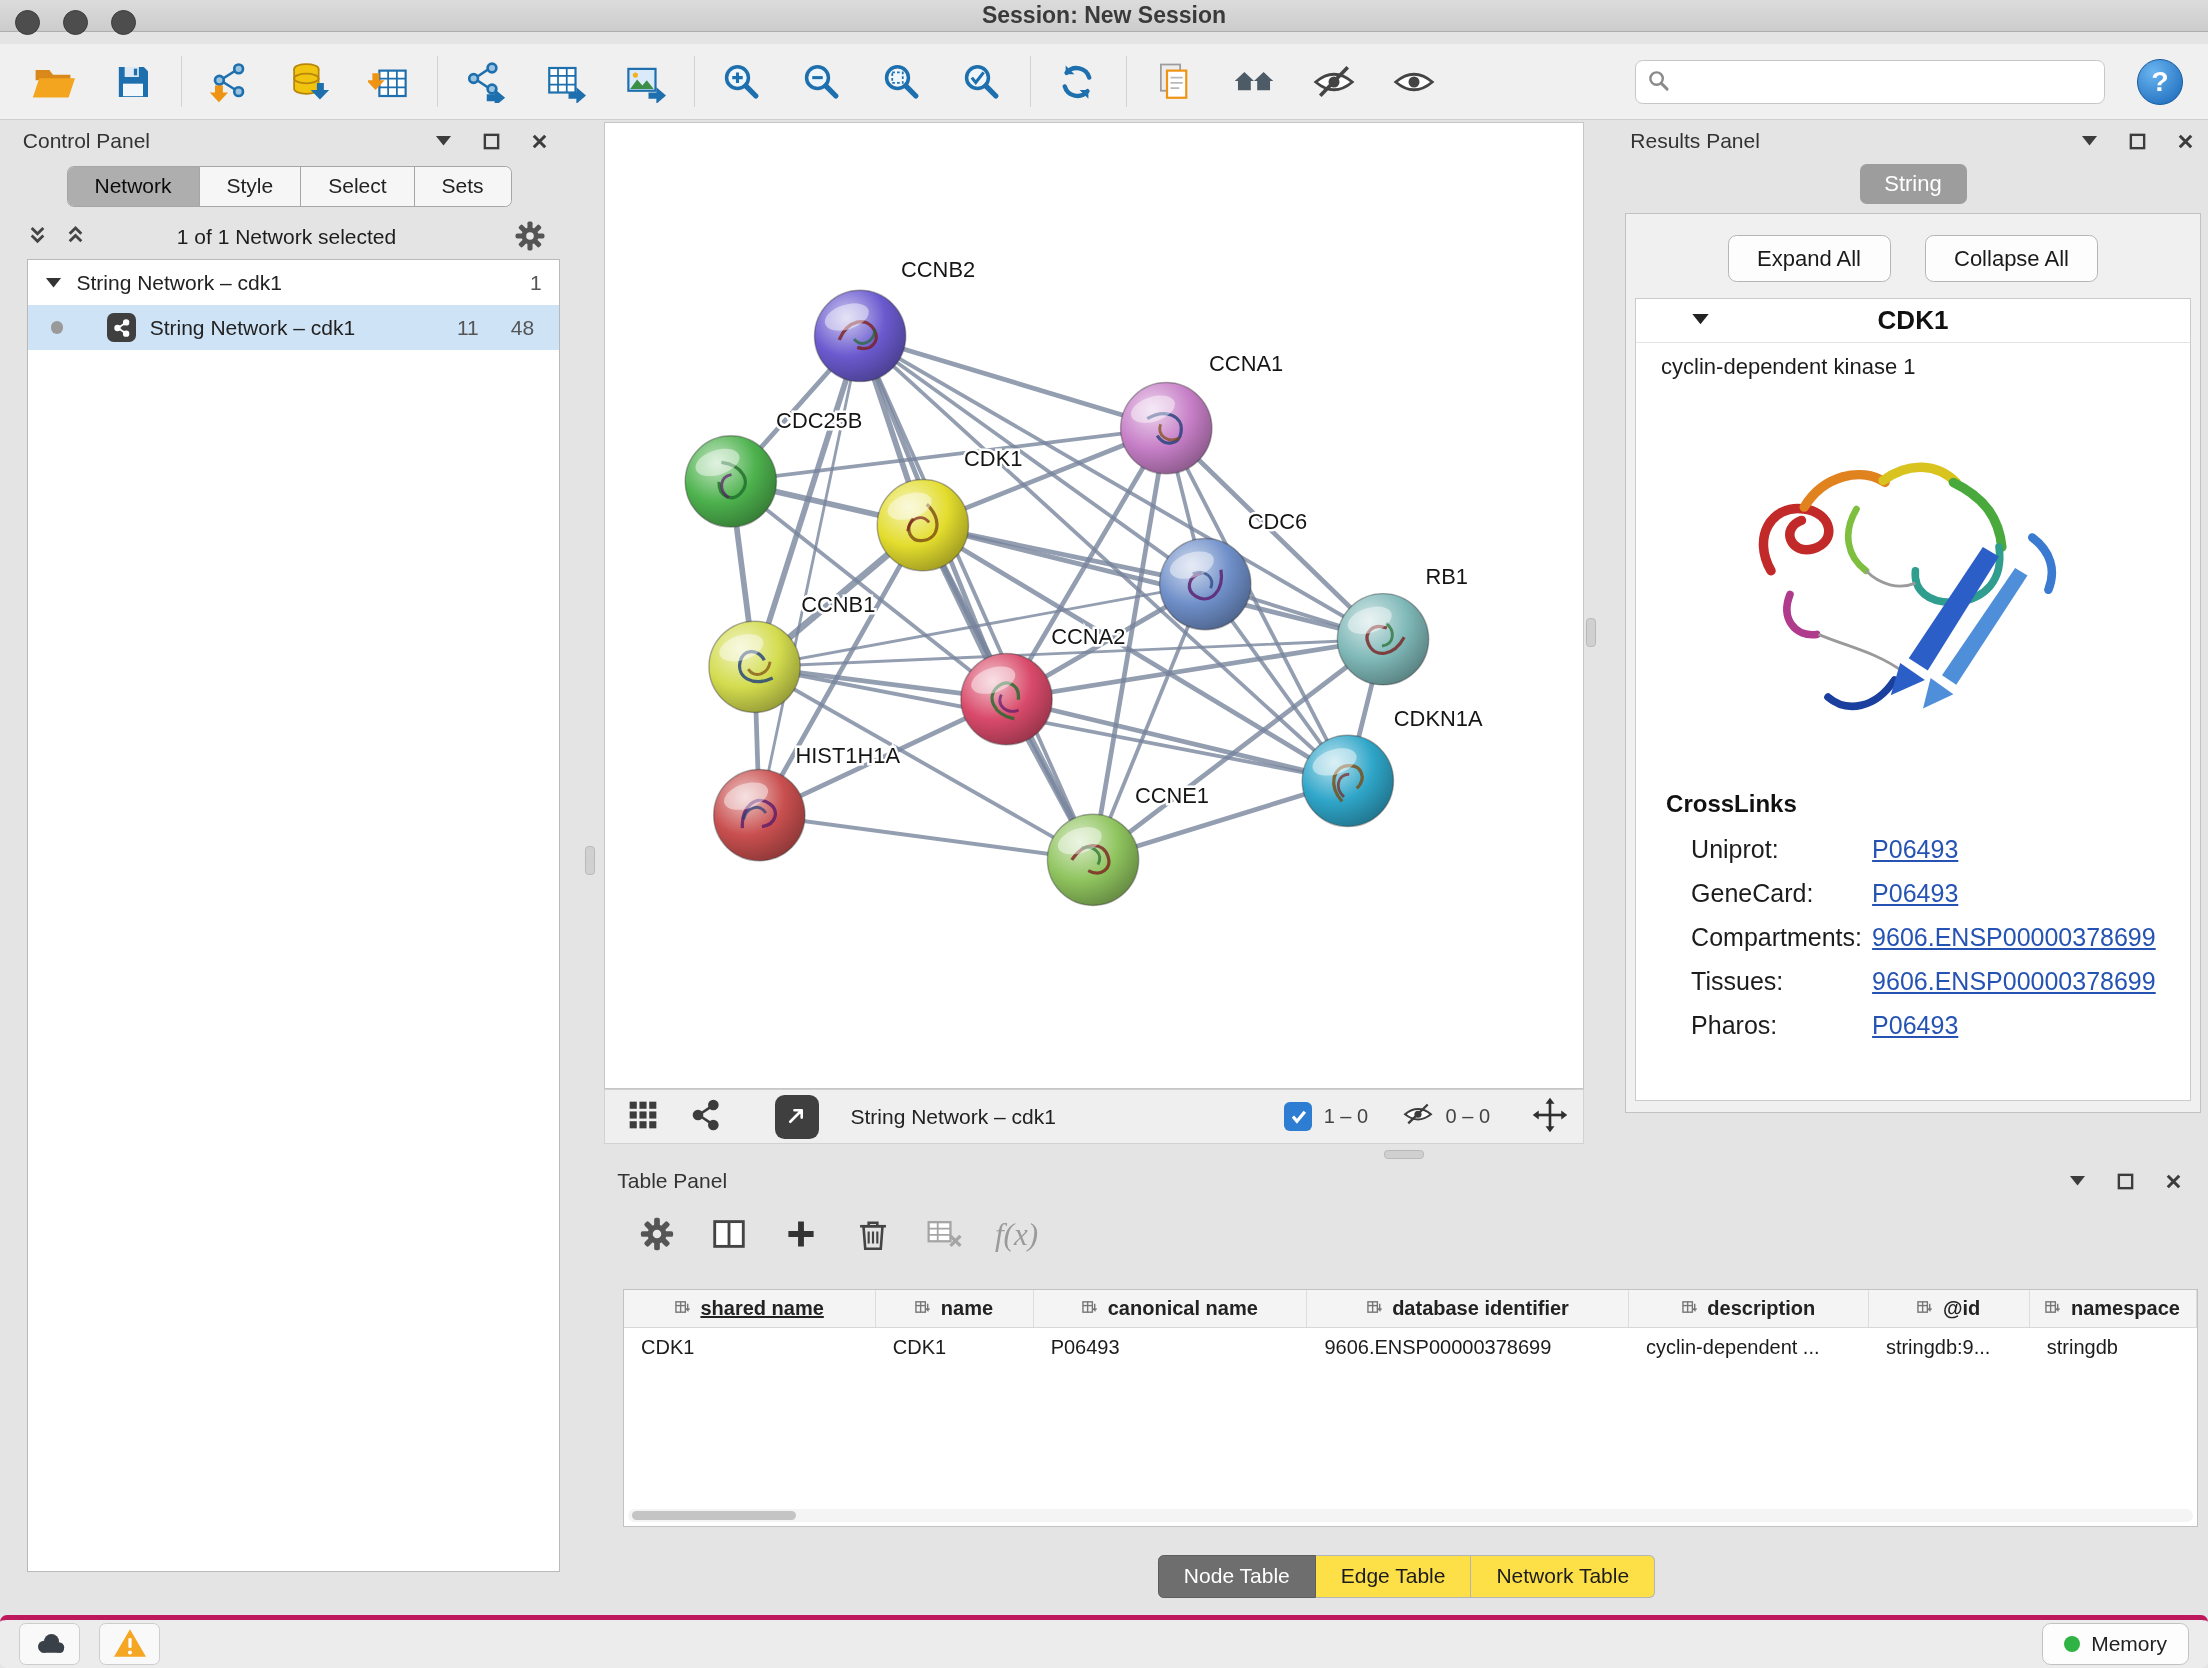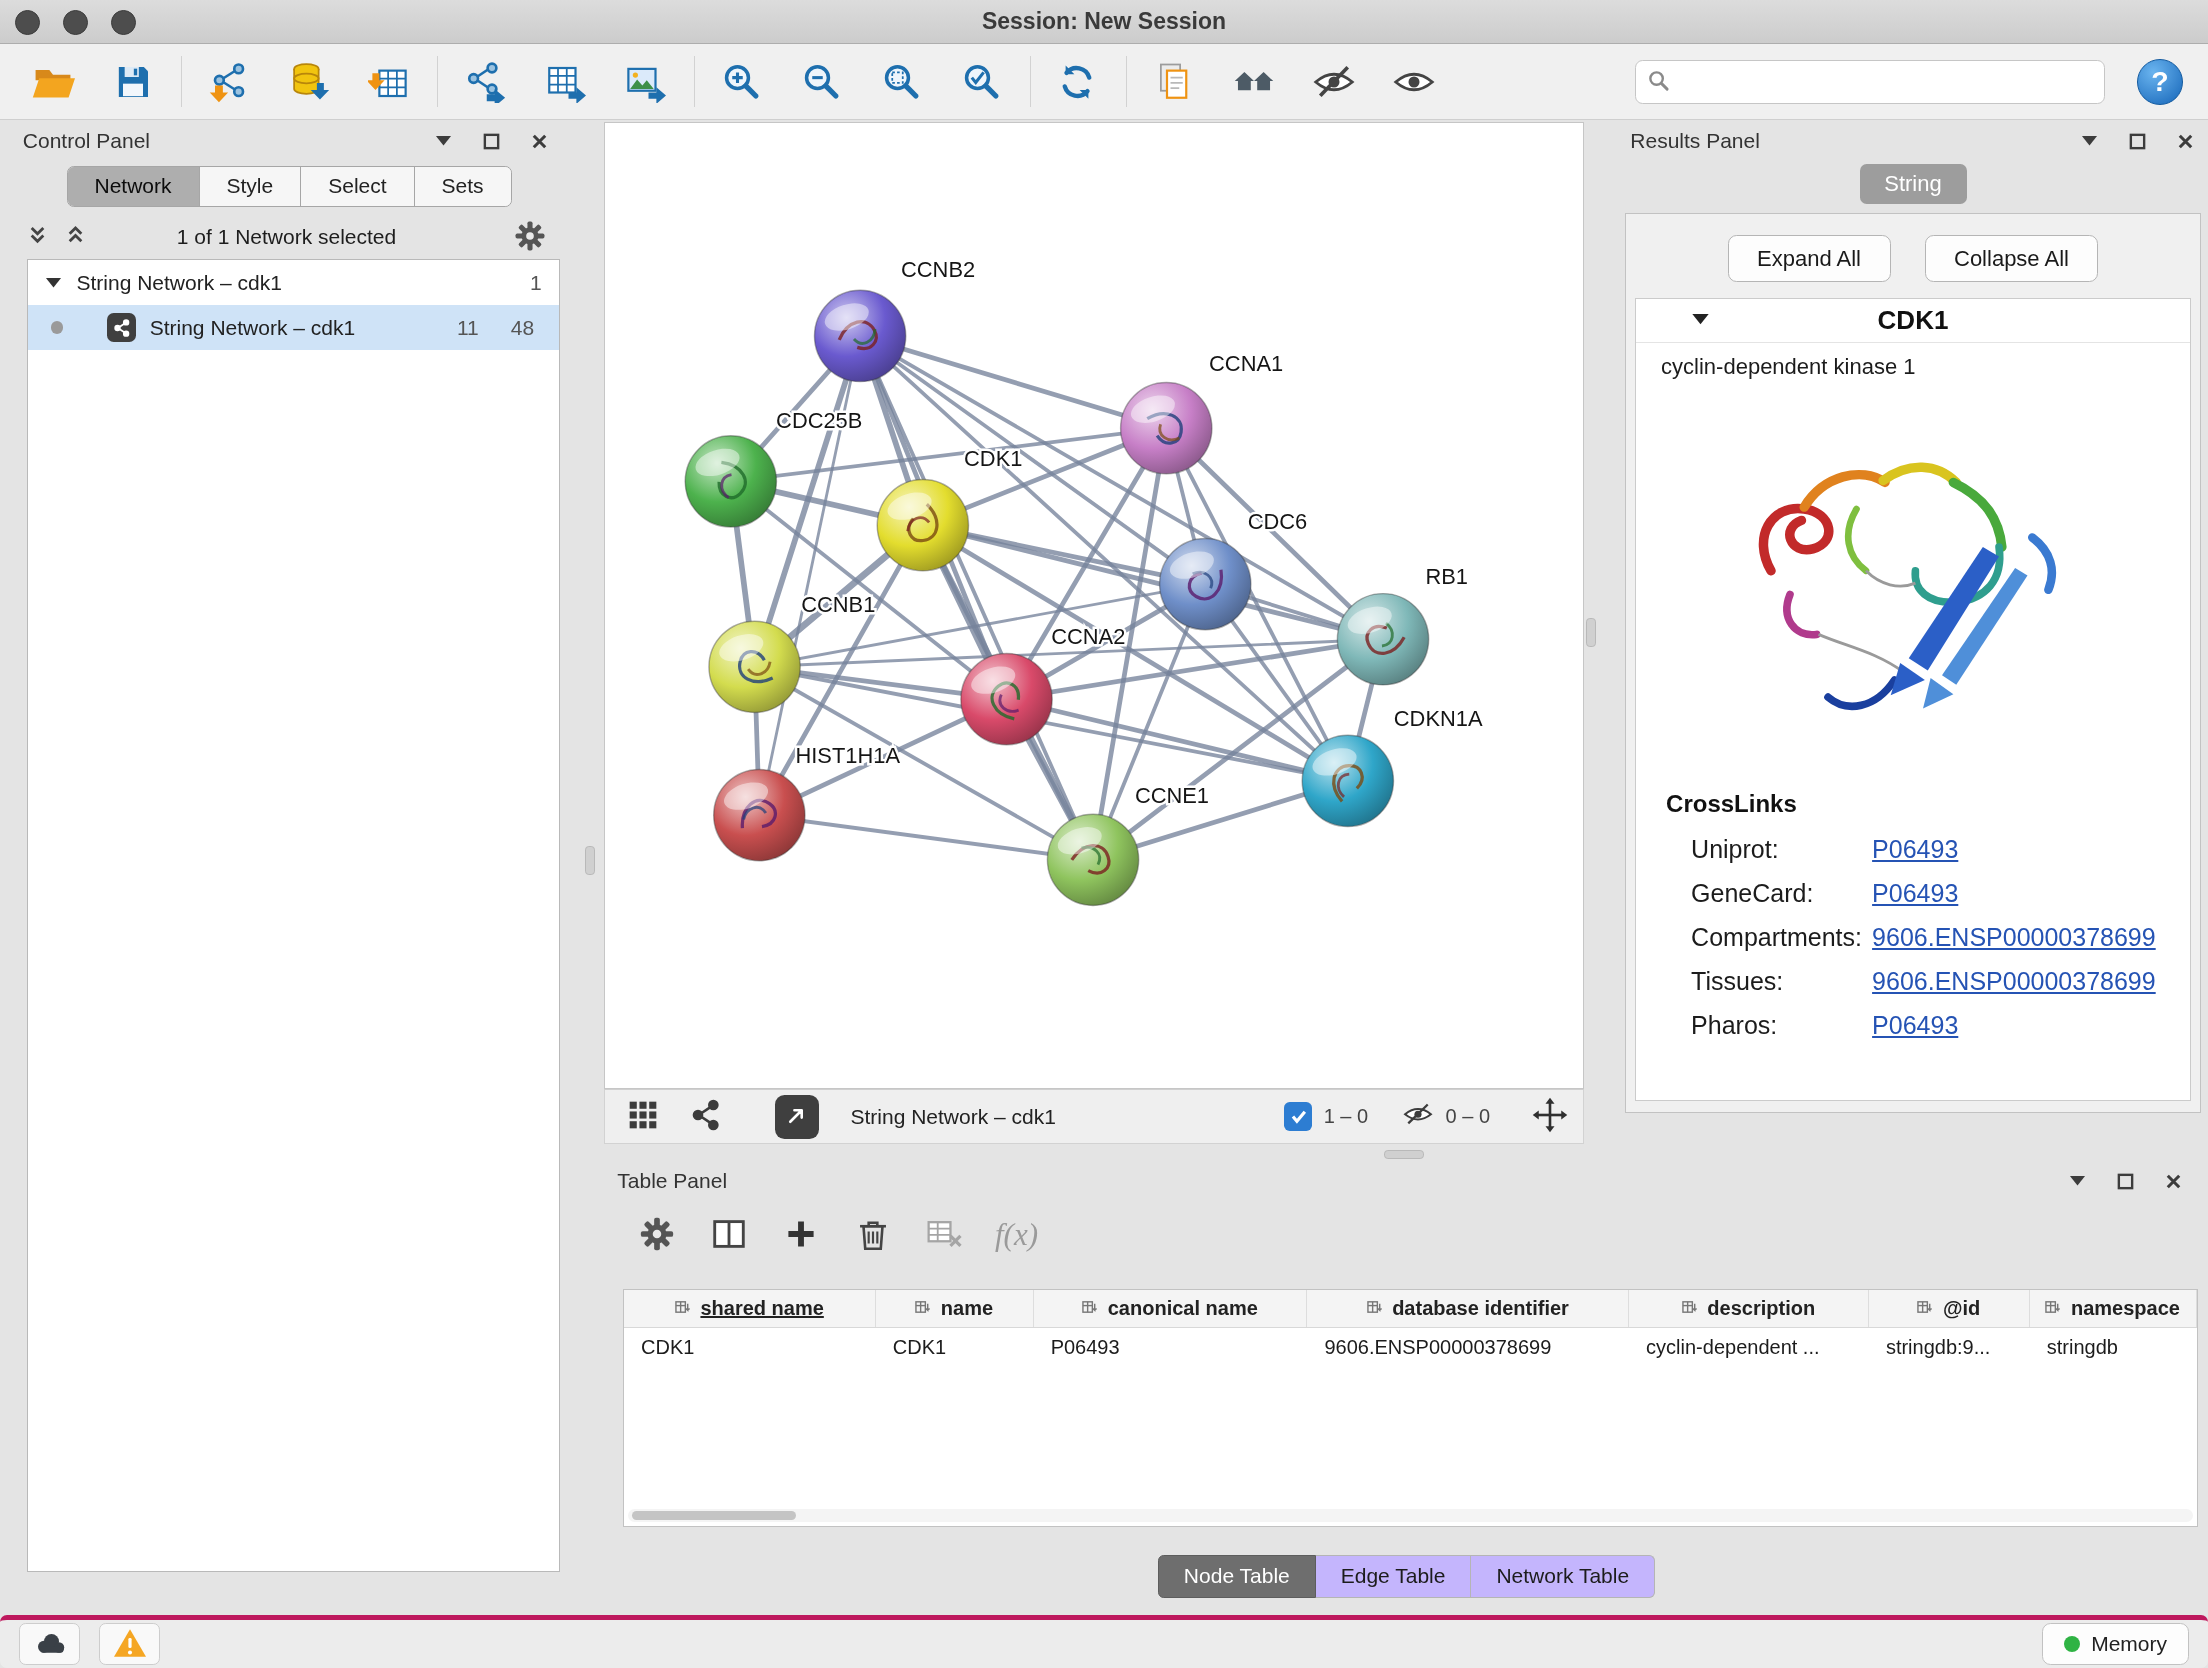--- a/index.html
+++ b/index.html
@@ -2,21 +2,21 @@
 <html style="font-size:15px"><head>
 <meta charset="utf-8">
 <style>
   * { margin:0; padding:0; box-sizing:border-box; }
   html,body { background:#d9d9d9; }
   .app {
     position:relative; width:2208px; height:1668px; overflow:hidden;
     background:#e4e4e4; font-family:"Liberation Sans","DejaVu Sans",sans-serif; color:#222;
   }
   
-  .titlebar { position:absolute; left:0; top:0; width:100%; height:44px;
+  .titlebar { position:absolute; left:0; top:0; width:100%; height:32px;
     background:linear-gradient(#dcdcdc,#cccccc); border-bottom:1px solid #adadad;
     display:flex; align-items:center; }
   .lights { position:absolute; left:15px; top:0; height:44px; display:flex; align-items:center; gap:23px; }
   .light { width:25px; height:25px; border-radius:50%; background:#4d4d4d; border:1px solid #3c3c3c; }
   .wintitle { width:100%; text-align:center; font-size:23px; font-weight:600; color:#3a3a3a; }
   
   .toolbar { position:absolute; left:0; top:44px; width:100%; height:76px; background:#f0f0f0;
     border-bottom:1px solid #cfcfcf; display:flex; align-items:center; padding:0 25px; }
   .tb { width:55px; height:55px; border:none; background:transparent; display:flex;
     align-items:center; justify-content:center; border-radius:7.6px; cursor:pointer; margin-right:25px; }
@@ -86,21 +86,21 @@
   .tablebox { position:absolute; left:19px; right:11.4px; top:127px; height:238px; background:#fff; border:1px solid #c2c2c2; overflow:hidden; }
   .thead { display:flex; height:38px; background:#f4f4f4; border-bottom:1px solid #d8d8d8; }
   .th { display:flex; align-items:center; justify-content:center; gap:9.5px; font-size:20px; font-weight:bold;
     color:#222; border-right:1px solid #ddd; overflow:hidden; white-space:nowrap; cursor:pointer; }
   .trow { display:flex; height:38px; }
   .td { display:flex; align-items:center; padding-left:17px; font-size:20px; color:#1c1c1c;
     overflow:hidden; white-space:nowrap; }
   .hscroll { position:absolute; left:3.8px; right:3.8px; bottom:3.8px; height:13.3px; background:#f4f4f4; border-radius:6.7px; }
   .hthumb { position:absolute; left:3.8px; top:1.9px; width:164px; height:9.5px; background:#c4c4c4; border-radius:4.8px; cursor:pointer; }
   .tabletabs { position:absolute; left:0; right:0; bottom:17px; display:flex; justify-content:center; }
-  .ttab { font-size:21px; padding:8.6px 25px; background:#c4b5fd; color:#1c1c1c; border:1px solid #b5b5b5; border-left:none; cursor:pointer; }
+  .ttab { font-size:21px; padding:8.6px 25px; background:#fde047; color:#1c1c1c; border:1px solid #b5b5b5; border-left:none; cursor:pointer; }
   .ttab:first-child { border-left:1px solid #b5b5b5; border-radius:5.7px 0 0 5.7px; }
   .ttab:last-child { border-radius:0 5.7px 5.7px 0; }
   .ttab.sel { background:#6e6e6e; color:#fff; border-color:#5d5d5d; }
   
   .statusbar { position:absolute; left:0; right:0; bottom:0; height:53px; background:#ececec;
     border-top:5px solid #be185d; display:flex; align-items:center; padding:0 19px;border-radius:7px; }
   .sb-btn { width:61px; height:42px; background:#f9f9f9; border:1px solid #cdcdcd; border-radius:6.7px;
     display:flex; align-items:center; justify-content:center; margin-right:19px; cursor:pointer; }
   .membtn { margin-left:auto; height:42px; background:#fdfdfd; border:1px solid #c2c2c2; border-radius:8.6px;
     display:flex; align-items:center; gap:11.4px; padding:0 21px; font-size:21px; cursor:pointer; }

